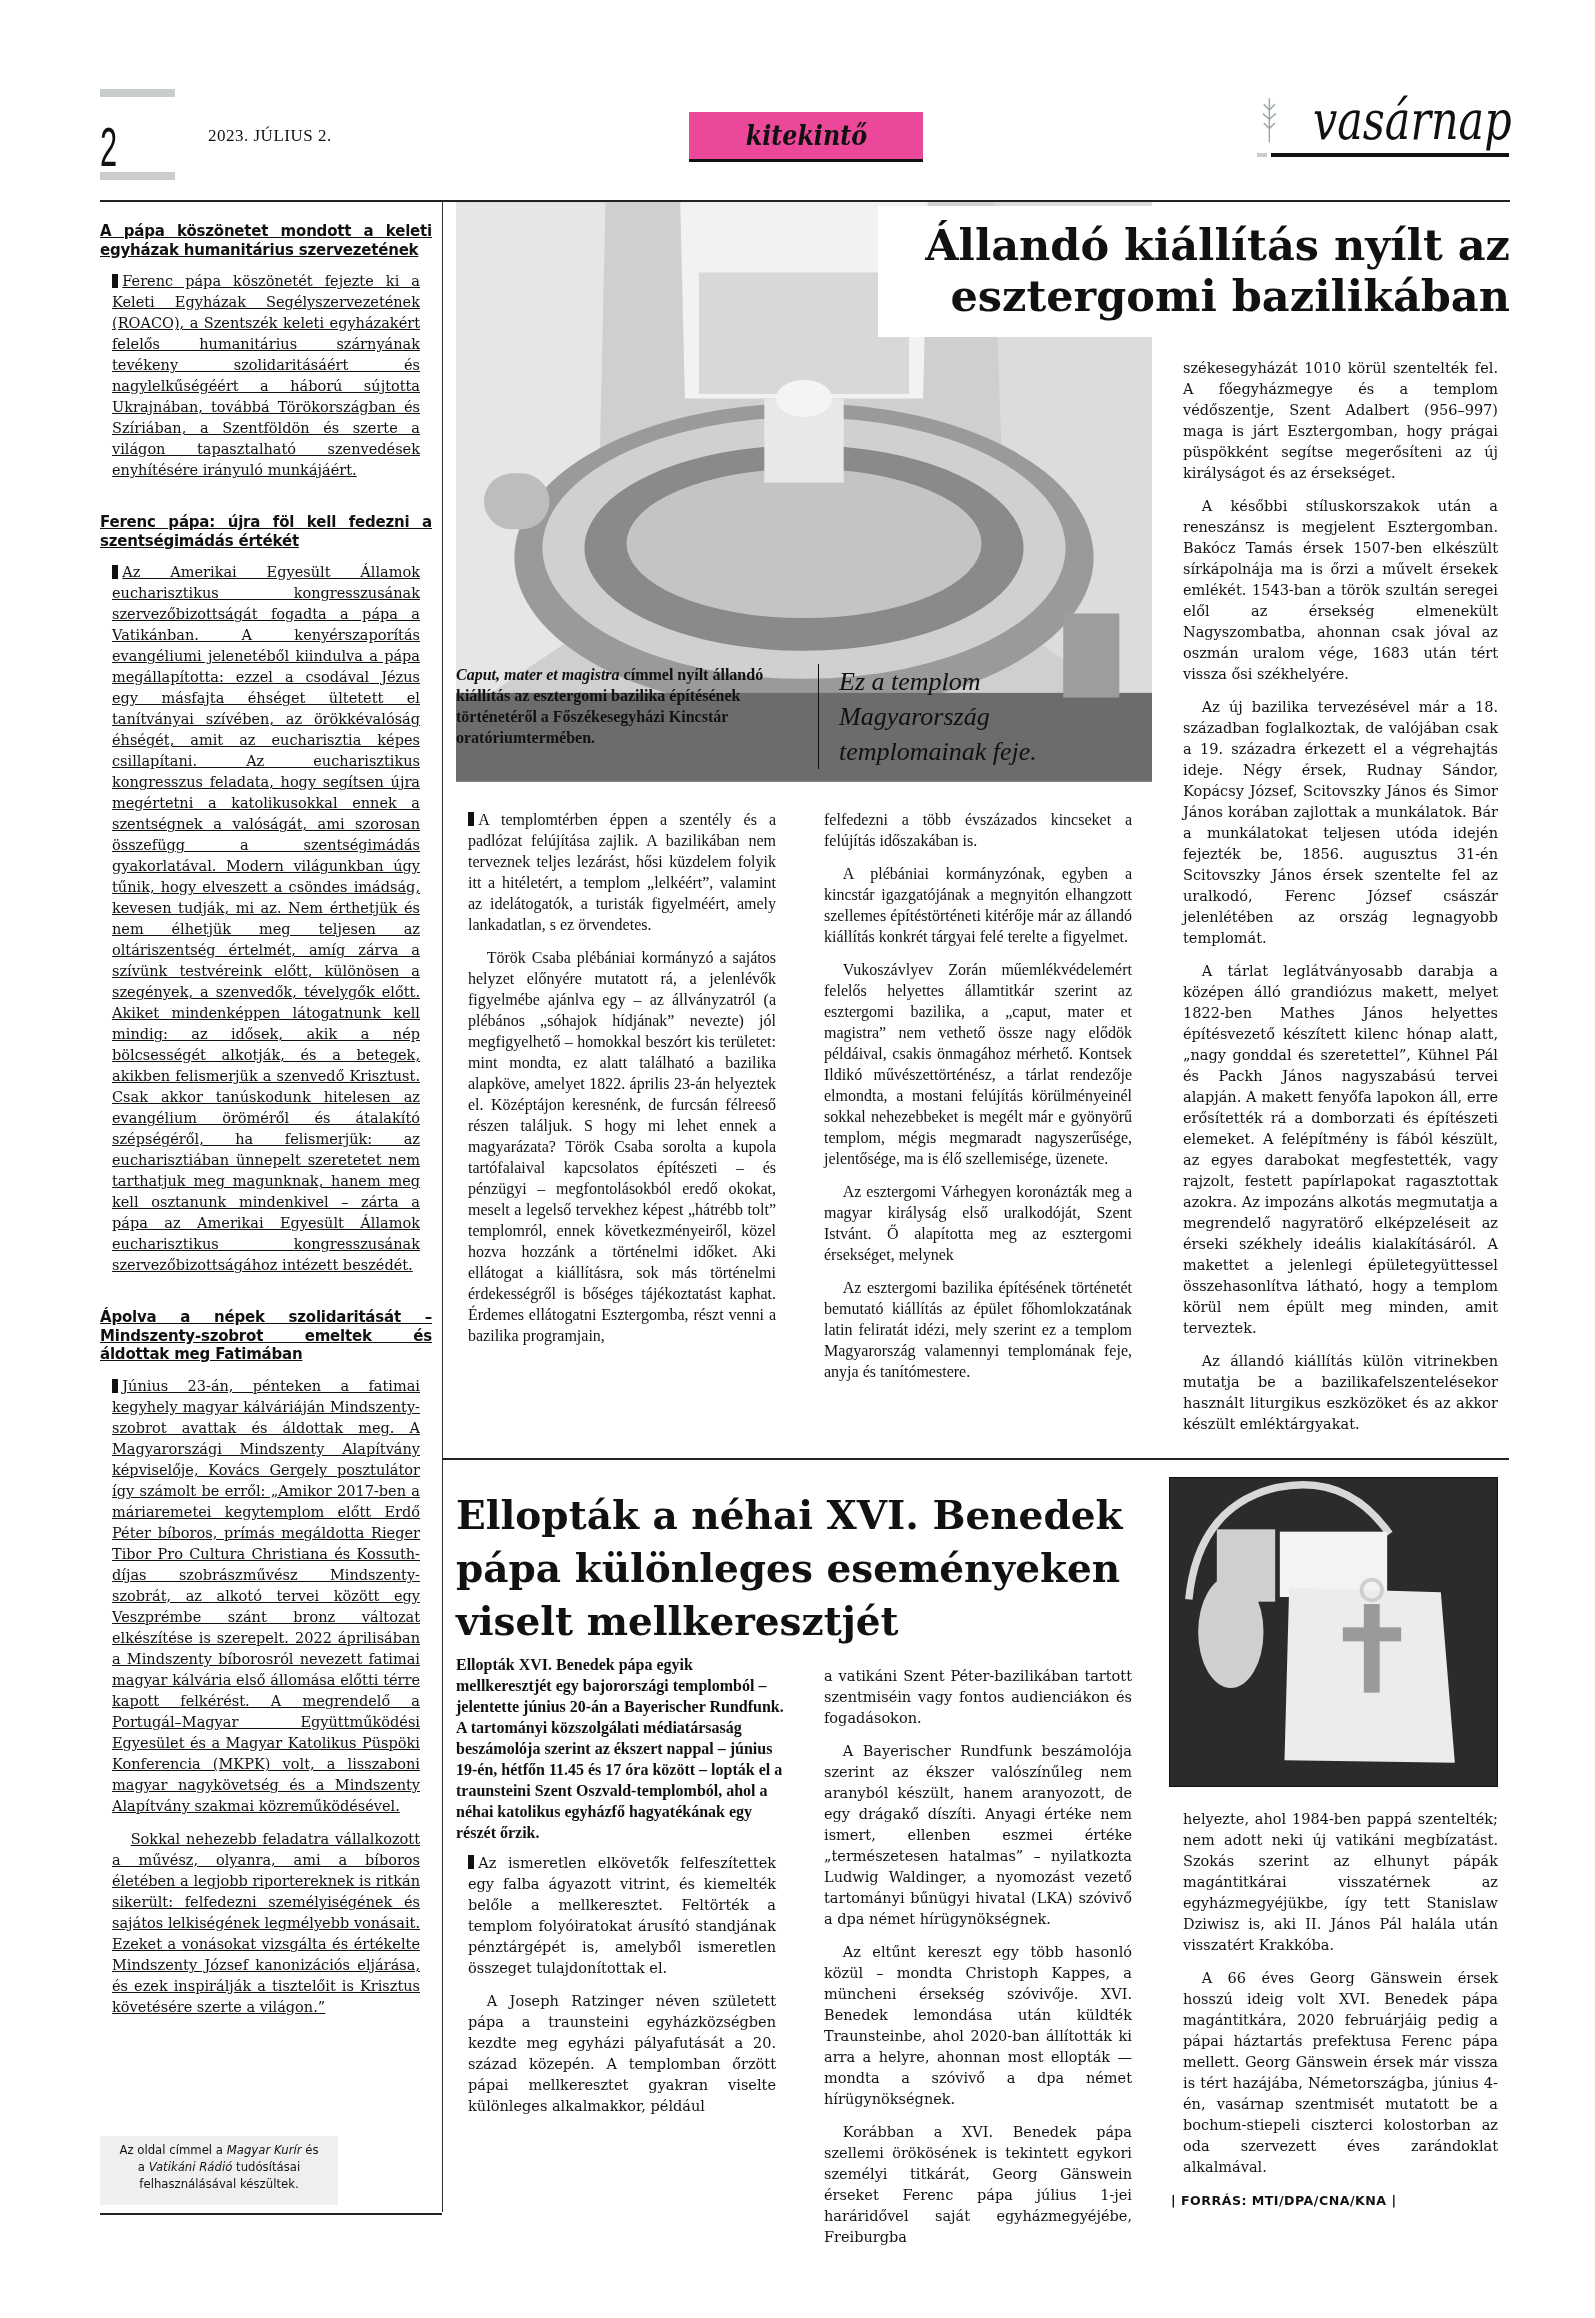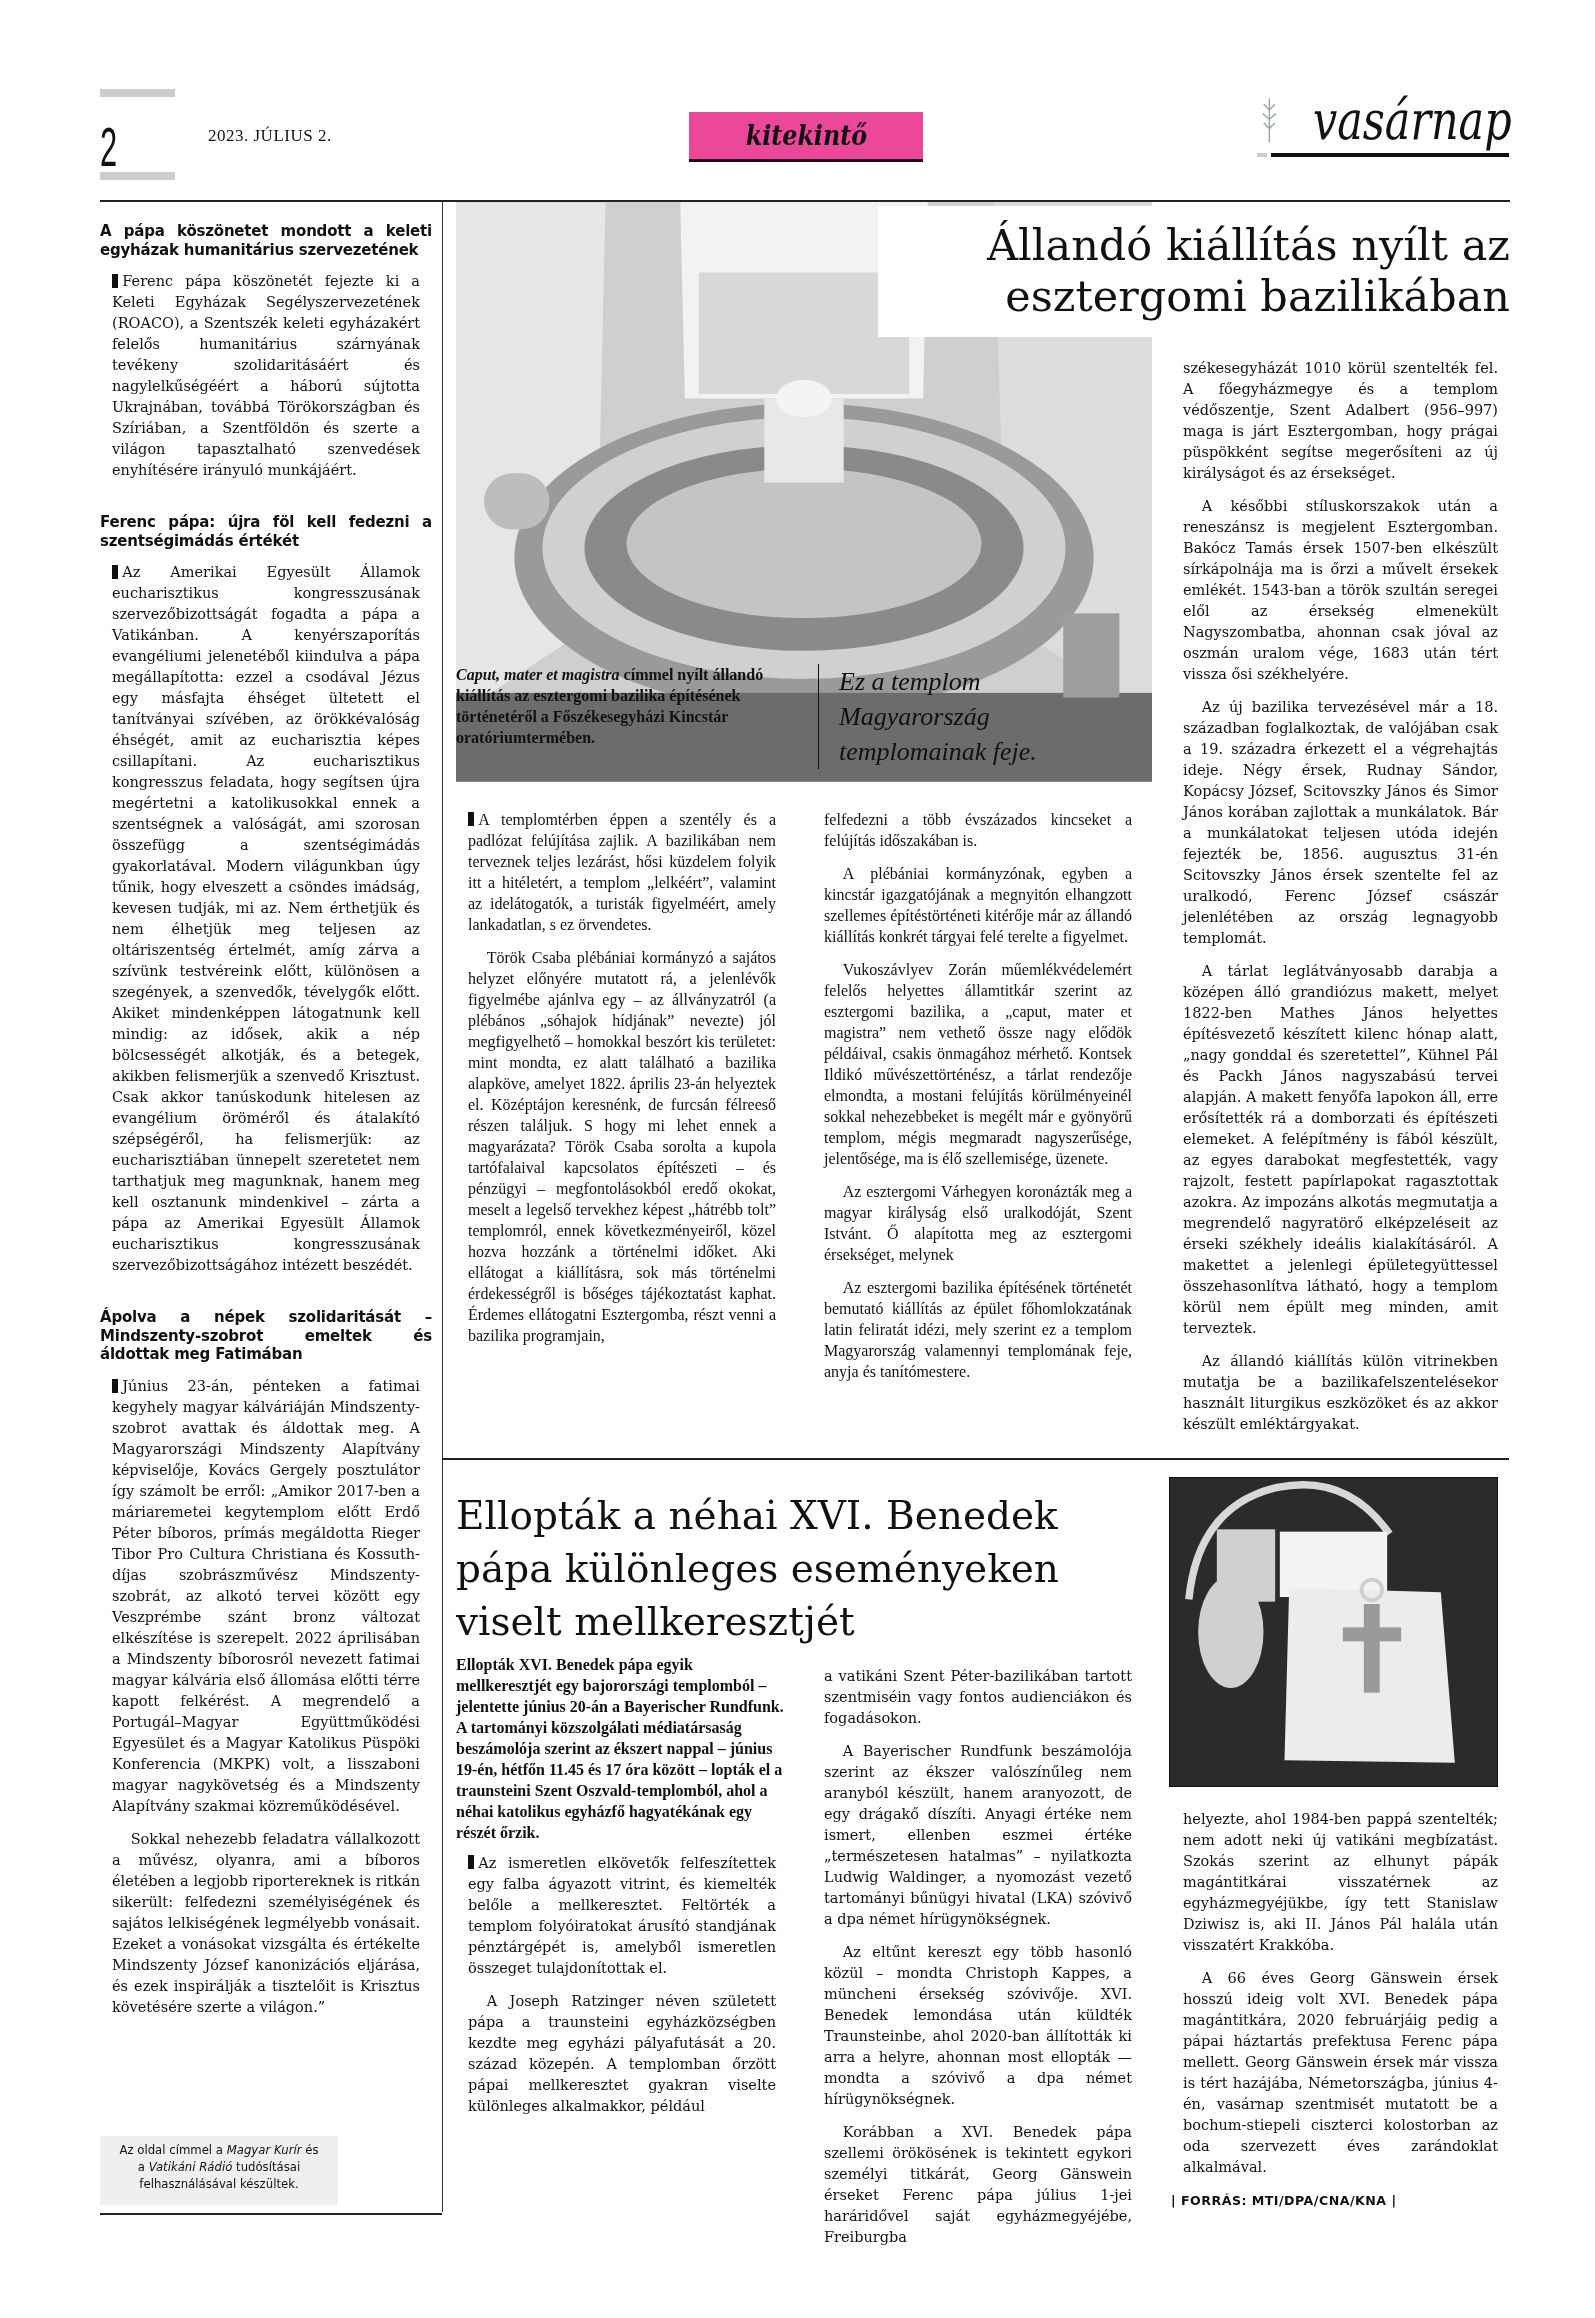--- a/index.html
+++ b/index.html
@@ -33,21 +33,21 @@
   .col p.first { text-indent: 0; }
   .lead-bar { display: inline-block; width: 5.6px; height: 14px; background: #111; margin-right: 4.7px;
               vertical-align: -1.4px; }
   .brief-head { font-family: "DejaVu Sans", sans-serif; font-weight: bold; font-size: 15px; line-height: 18.7px;
                 margin: 0 0 1.9px 0; letter-spacing: -0.2px; }
   .condensed { font-family: "Liberation Serif", serif; font-size: 16px; line-height: 21px; }
   .credit-box { left: 100px; top: 2136px; width: 238px; height: 69px; background: #eef0f0;
                 font-family: "DejaVu Sans", sans-serif; font-size: 11.7px; line-height: 17px;
                 text-align: center; padding-top: 5.6px; box-sizing: border-box; transform-origin: left top; }
 
-  .headline { font-family: "DejaVu Serif", serif; font-weight: normal; color: #111; }
+  .headline { font-family: "DejaVu Serif", serif; font-weight: bold; color: #111; }
   .hl-top { left: 888px; top: 220px; width: 622px; font-size: 43px; line-height: 51px; text-align: right; }
   .hl-top-bg { left: 878px; top: 206px; width: 636px; height: 131px; background: #fff; }
   .hl-bottom { left: 456px; top: 1489px; width: 682px; font-size: 39px; line-height: 53px; }
 
   .photo-top { left: 456px; top: 202px; width: 696px; height: 580px; overflow: hidden;
                background: linear-gradient(180deg, #d7d7d7 0%, #bcbcbc 35%, #7a7a7a 100%); }
   .photo-bottom { left: 1169px; top: 1477px; width: 327px; height: 308px; overflow: hidden;
                   background: #2a2a2a; border: 0.9px solid #111; }
 
   .caption { left: 456px; top: 664px; width: 332px; font-family: "Liberation Serif", serif; font-weight: bold;
@@ -87,21 +87,21 @@
 </div>
 <div class="abs masthead-sq"></div>
 <div class="abs masthead-rule"></div>
 
 <div class="abs top-rule"></div>
 
 <div class="abs col-rule-v" style="left:442px; top:202px; height:2010px;"></div>
 <div class="abs h-rule" style="left:442px; top:1458px; width:1067px;"></div>
 <div class="abs h-rule" style="left:100px; top:2213px; width:342px;"></div>
 
-<div class="abs col" style="left:100px; top:222px; width:332px;">
+<div class="abs col" style="left:100px; top:222px; width:332px;text-decoration:underline;">
   <div>
     <div class="brief-head">A pápa köszönetet mondott a keleti egyházak humanitárius szervezetének</div>
     <p class="first"><span class="lead-bar"></span><span>Ferenc pápa köszönetét fejezte ki a Keleti Egyházak Segélyszervezetének (ROACO), a Szentszék keleti egyházakért felelős humanitárius szárnyának tevékeny szolidaritásáért és nagylelkűségéért a háború sújtotta Ukrajnában, továbbá Törökországban és Szíriában, a Szentföldön és szerte a világon tapasztalható szenvedések enyhítésére irányuló munkájáért.</span></p>
   </div>
   <div style="height:19.6px"></div>
   <div>
     <div class="brief-head">Ferenc pápa: újra föl kell fedezni a szentségimádás értékét</div>
     <p class="first"><span class="lead-bar"></span><span>Az Amerikai Egyesült Államok eucharisztikus kongresszusának szervezőbizottságát fogadta a pápa a Vatikánban. A kenyérszaporítás evangéliumi jelenetéből kiindulva a pápa megállapította: ezzel a csodával Jézus egy másfajta éhséget ültetett el tanítványai szívében, az örökkévalóság éhségét, amit az eucharisztia képes csillapítani. Az eucharisztikus kongresszus feladata, hogy segítsen újra megértetni a katolikusokkal ennek a szentségnek a valóságát, ami szorosan összefügg a szentségimádás gyakorlatával. Modern világunkban úgy tűnik, hogy elveszett a csöndes imádság, kevesen tudják, mi az. Nem érthetjük és nem élhetjük meg teljesen az oltáriszentség értelmét, amíg zárva a szívünk testvéreink előtt, különösen a szegények, a szenvedők, tévelygők előtt. Akiket mindenképpen látogatnunk kell mindig: az idősek, akik a nép bölcsességét alkotják, és a betegek, akikben felismerjük a szenvedő Krisztust. Csak akkor tanúskodunk hitelesen az evangélium öröméről és átalakító szépségéről, ha felismerjük: az eucharisztiában ünnepelt szeretetet nem tarthatjuk meg magunknak, hanem meg kell osztanunk mindenkivel – zárta a pápa az Amerikai Egyesült Államok eucharisztikus kongresszusának szervezőbizottságához intézett beszédét.</span></p>
   </div>
   <div style="height:19.6px"></div>

